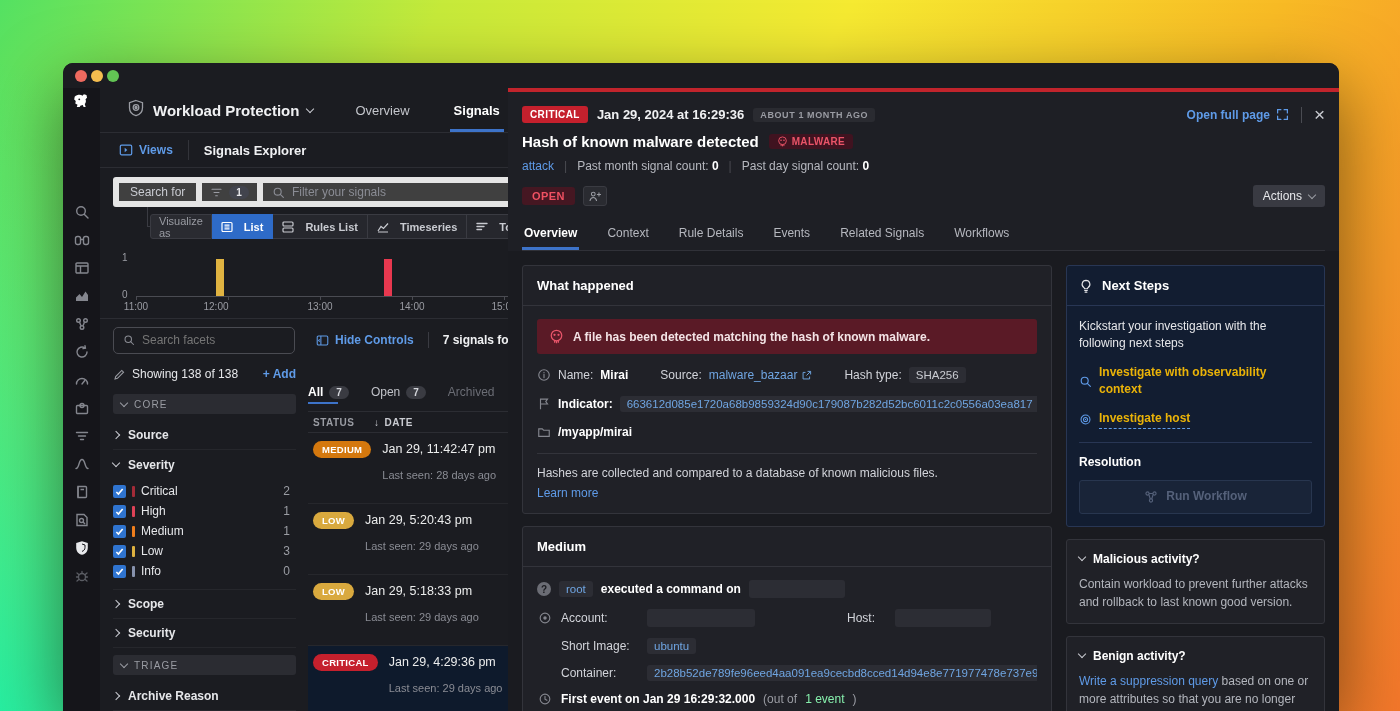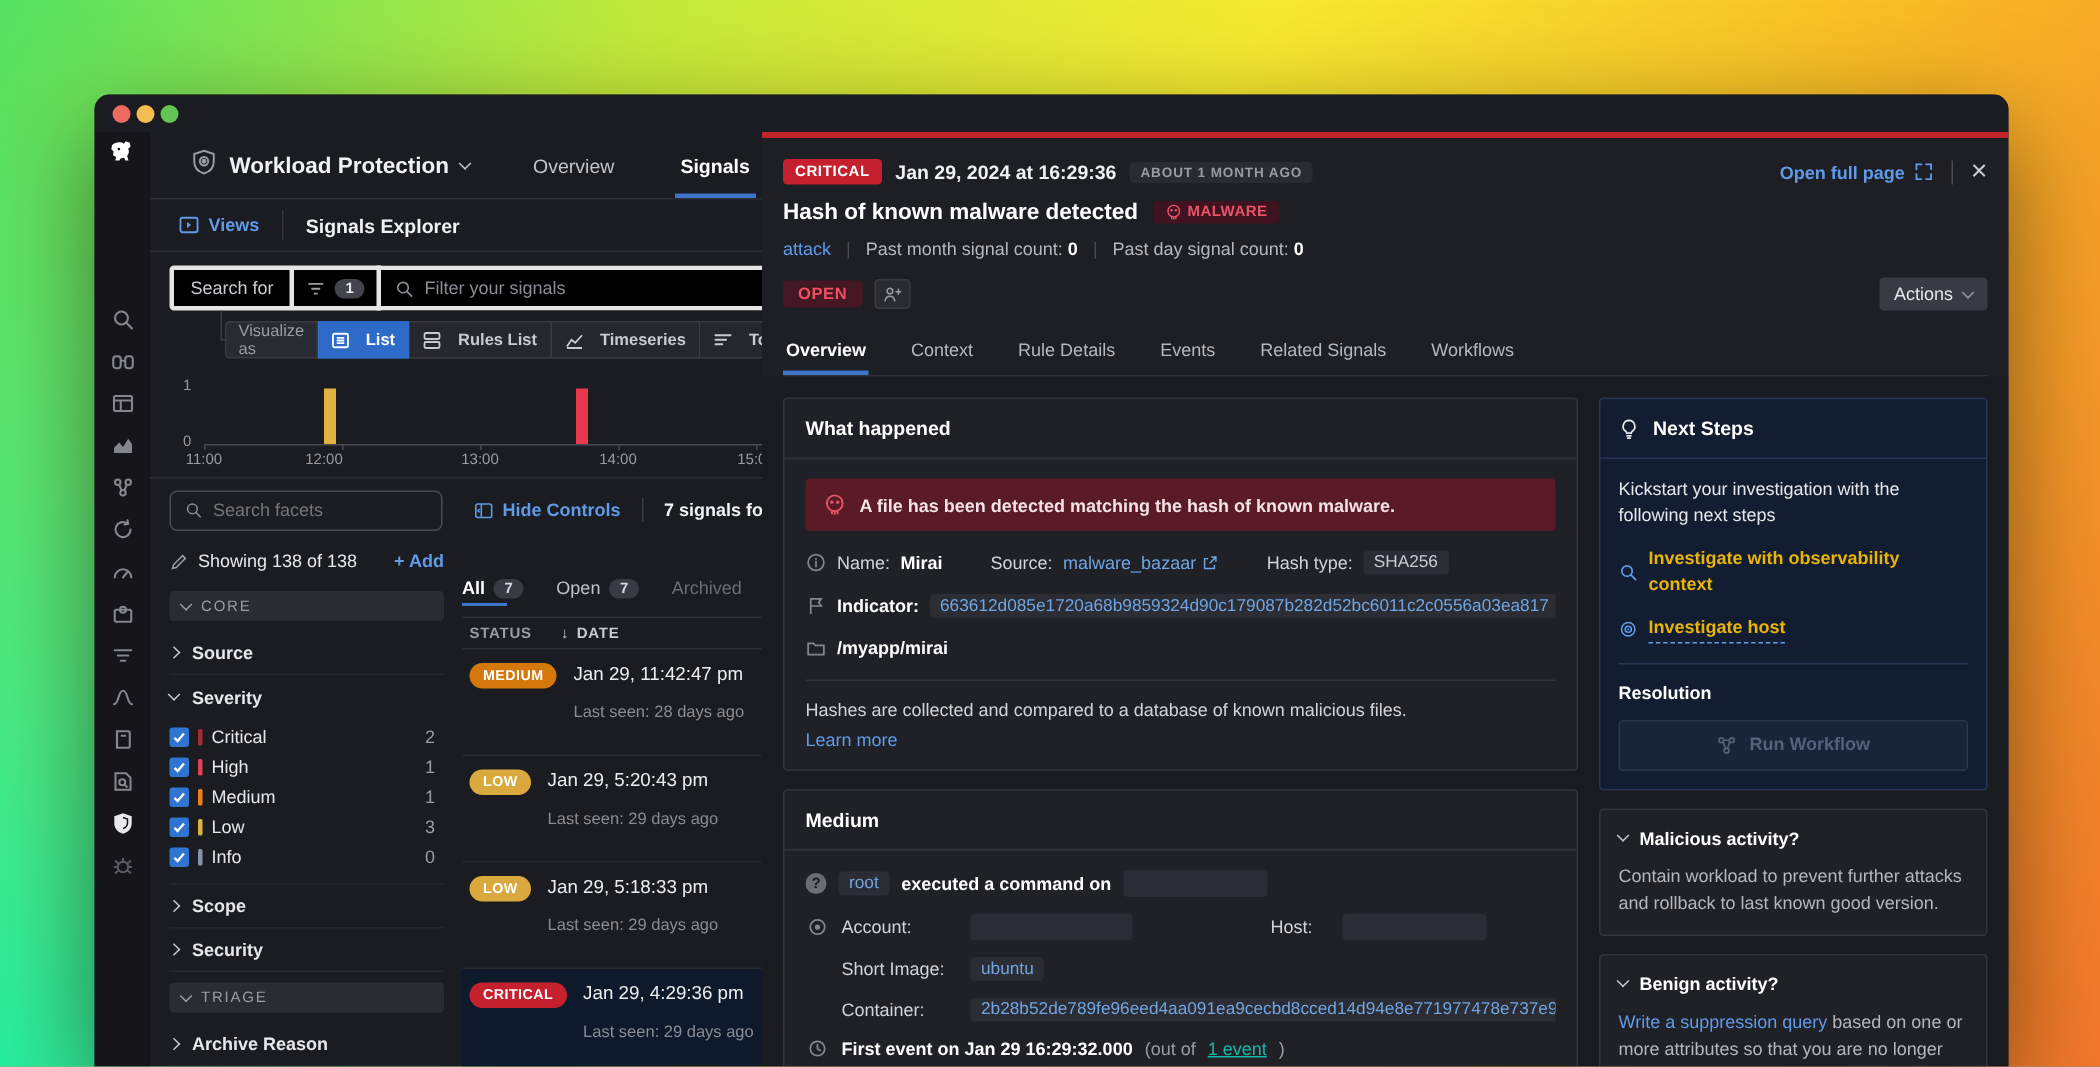--- a/index.html
+++ b/index.html
@@ -30,21 +30,21 @@
   .prod-title{font-size:15px;font-weight:700;color:#f0f1f3}
   .navtabs{display:flex;margin-left:42px;gap:44px}
   .navtab{display:flex;align-items:center;font-size:13px;color:#c3c5cb;position:relative;cursor:pointer}
   .navtab.active{color:#fff;font-weight:700}
   .navtab.active::after{content:'';position:absolute;left:-4px;right:-4px;bottom:0;height:3px;background:#3d73c9}
   .subrow{height:35px;display:flex;align-items:center;border-bottom:1px solid #2c2d33;padding-left:19px}
   .views{display:flex;align-items:center;gap:6px;color:#5f9be8;font-size:12px;font-weight:700;cursor:pointer}
   .vsep{width:1px;height:20px;background:#33343a;margin:0 15px}
   .explorer-title{font-size:13px;font-weight:700;color:#f0f1f3}
   .searchrow{display:flex;margin:9px 0 0 13px;height:30px;width:560px}
-  .box{border:3px solid #e5e5e5;background:#000000;display:flex;align-items:center;font-size:12px;color:#c9cbd1}
+  .box{border:6px solid #e5e5e5;background:#404040;display:flex;align-items:center;font-size:12px;color:#c9cbd1}
   .sf{padding:0 11px;border-radius:3px 0 0 3px}
   .fbox{padding:0 8px;gap:6px;border-left:none}
   .pill{background:#42444d;color:#e6e7ea;font-size:10px;font-weight:700;border-radius:8px;padding:1px 7px}
   .input{flex:1;border-left:none;border-radius:0 3px 3px 0;padding:0 9px;gap:7px}
   .input input{background:transparent;border:none;outline:none;color:#8a8c94;font-size:12px;width:100%;font-family:inherit}
   .input input::placeholder{color:#8a8c94}
   .connector{position:absolute;left:47px;top:119px;width:4px;height:20px;border-left:1px solid #3a3b42;border-bottom:1px solid #3a3b42}
   .vizrow{display:flex;margin:7px 0 0 50px;height:25px}
   .vizlabel{background:#2a2b31;border:1px solid #3a3b42;color:#9a9ca3;font-size:11px;display:flex;align-items:center;padding:0 8px;border-radius:3px 0 0 3px}
   .vizbtns{display:flex}
@@ -140,21 +140,21 @@
   .chip.blank{min-width:96px;height:18px}
   .hdiv{border-top:1px solid #33343b;margin:14px 0 12px}
   .learn{color:#5f9be8;margin-top:6px;cursor:pointer;display:inline-block}
   .drow{display:flex;align-items:center;gap:8px;margin-bottom:11px;white-space:nowrap;overflow:hidden}
   .drow .dlab{color:#d2d4da;width:78px;flex:none}
   .drow .ic{width:16px;flex:none;display:flex;justify-content:center}
   .drow .indent{width:16px;flex:none}
   .qicon{width:14px;height:14px;border-radius:50%;background:#6b6d75;color:#1a1b20;font-size:10px;font-weight:700;display:flex;align-items:center;justify-content:center;flex:none}
   .firstev .fb{color:#fff;font-weight:700}
   .firstev .dim{color:#9a9ca3}
-  .firstev .ulink{color:#14b8a6;text-decoration:underline;cursor:pointer}
+  .firstev .ulink{color:#86efac;cursor:pointer}
   
   .side-col{flex:1;display:flex;flex-direction:column;gap:12px}
   .next-card{background:#121d31;border:1px solid #283654;border-radius:3px}
   .next-h{padding:12px;display:flex;align-items:center;gap:9px;font-size:13px;font-weight:700;color:#fff;border-bottom:1px solid #283654}
   .next-b{padding:12px;font-size:12px;color:#e6e7ea;line-height:1.45}
   .steplink{display:flex;align-items:center;gap:7px;color:#eab308;font-weight:600;margin-top:11px;cursor:pointer}
   .steplink .dotted{border-bottom:1px dashed #5f9be8;padding-bottom:1px}
   .next-div{border-top:1px solid #283654;margin:13px 0 11px}
   .resol{font-weight:700;color:#fff}
   .runbtn{margin-top:9px;background:#192438;border:1px solid #28364f;border-radius:3px;color:#55617a;font-size:12px;font-weight:600;padding:7px;display:flex;align-items:center;justify-content:center;gap:8px;cursor:default}

